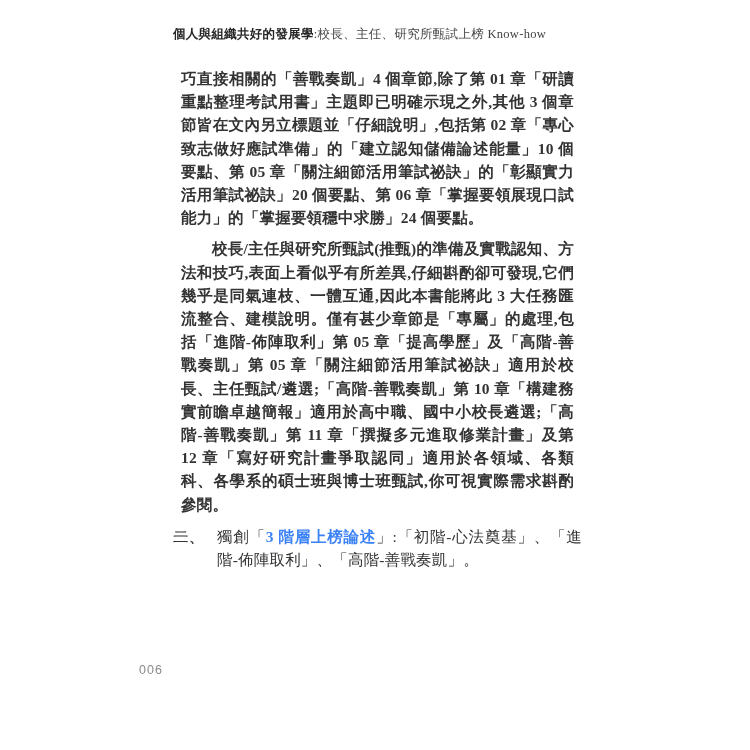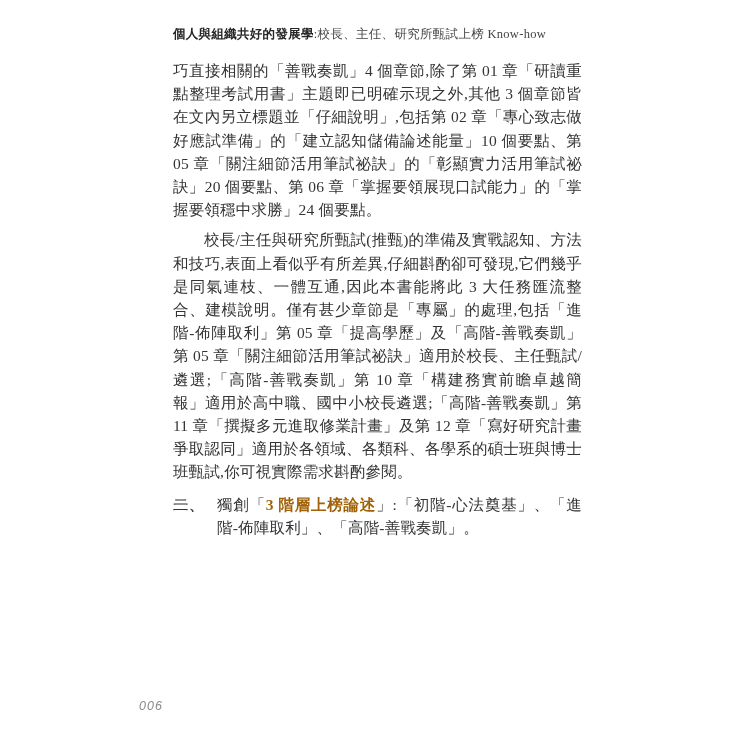--- a/index.html
+++ b/index.html
@@ -30,44 +30,43 @@
   .rh-rest { font-weight: normal; color: #444444; }
   .body-text {
     position: absolute;
     left: 173px; top: 59px;
     width: 409px;
     font-size: 15.5px;
     line-height: 23.2px;
     letter-spacing: 0.2px;
     text-align: justify;
   }
-  .para { margin: 0; }
+  .para { margin: 8px; font-weight: bold; }
   .para + .para { margin-top: 7px; }
   .para.indent { text-indent: 2em; }
   .value-list { margin-top: 9px; }
   .list-item {
     position: relative;
     padding-left: 44px;
     margin-top: 4px;
     text-align: justify;
   }
   .list-marker {
     position: absolute;
     left: 0; top: 0;
     width: 44px;
   }
-  .bold-term { font-weight: bold; color: #a16207; }
+  .bold-term { font-weight: bold; color: #3b82f6; }
   .page-number {
     position: absolute;
-    left: 139px; top: 699px;
+    left: 139px; top: 663px;
     font-size: 12.5px;
     letter-spacing: 1px;
     color: #8a8a8a;
     font-family: "Liberation Sans", "DejaVu Sans", sans-serif;
-    font-style: italic;
   }
 </style>
 </head>
 <body>
 
 <div class="page">
 
   <div class="running-head">
     <span class="rh-bold">個人與組織共好的發展學</span><span class="rh-rest">:校長、主任、研究所甄試上榜 Know-how</span>
   </div>

